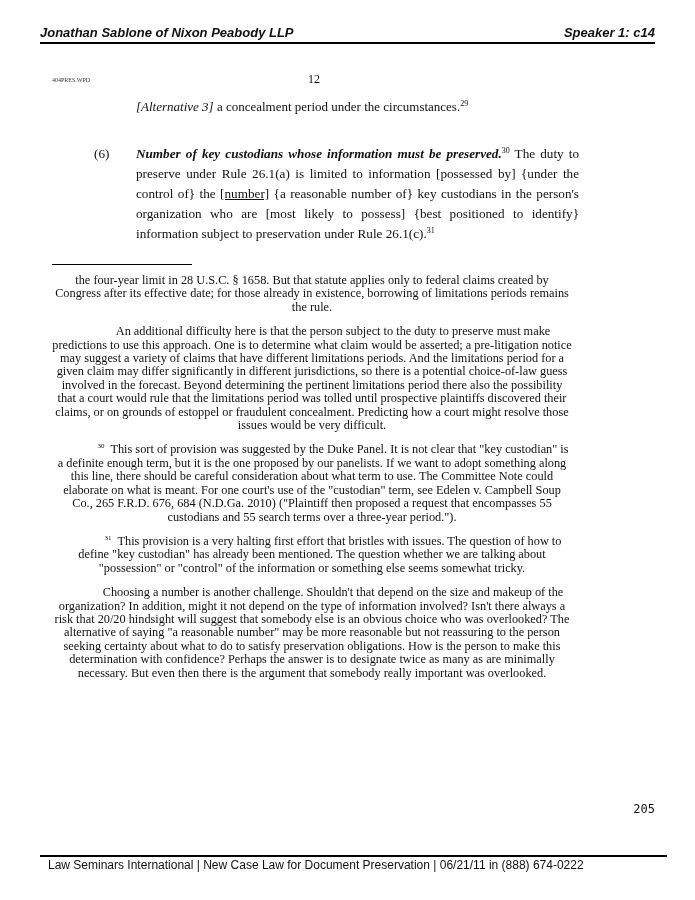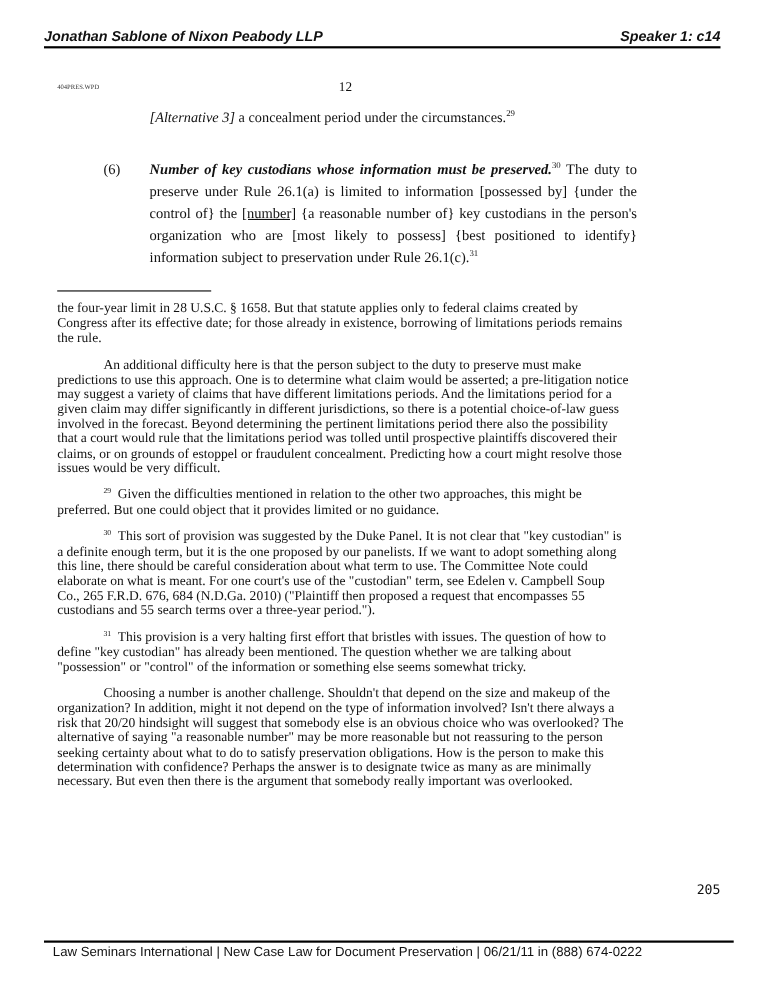--- a/index.html
+++ b/index.html
@@ -14,21 +14,21 @@
   .alt3 { position: absolute; left: 136px; top: 99px; font-size: 13px; }
   .alt3 i { font-style: italic; }
   sup { font-size: 8px; vertical-align: super; line-height: 0; }
   .item6 { position: absolute; left: 94px; top: 144px; width: 485px; font-size: 13.2px; line-height: 20px; }
   .item6 .num { position: absolute; left: 0; top: 0; }
   .item6 .body { margin-left: 42px; text-align: justify; }
   .item6 .heading { font-weight: bold; font-style: italic; }
   .u { text-decoration: underline; }
   .fn-rule { position: absolute; left: 52px; top: 264px; width: 140px; border-top: 1px solid #000; }
   .notes { position: absolute; left: 52px; top: 274px; width: 520px; font-size: 12.3px; line-height: 13.4px; }
-  .notes p { margin: 0 0 11px 0; }
+  .notes p { margin: 0 0 11px 0; text-align: center; }
   .notes p.ind { text-indent: 42px; }
   .notes sup { font-size: 7px; margin-right: 6px; }
   .pagefoot-num { position: absolute; right: 40px; top: 802px; font-family: "DejaVu Sans Mono", monospace; font-size: 12px; }
   .ftr-rule { position: absolute; left: 40px; right: 28px; top: 855px; border-top: 2px solid #000; }
   .ftr { position: absolute; left: 48px; top: 858px; font-family: "Liberation Sans", sans-serif; font-size: 12px; }
 </style>
 </head>
 <body>
 
 <div class="hdr">
@@ -49,21 +49,20 @@
   <div class="body">
     <span class="heading">Number of key custodians whose information must be preserved.</span><sup>30</sup><span> The duty to preserve under Rule 26.1(a) is limited to information [possessed by] {under the control of} the </span><span class="u">[number]</span><span> {a reasonable number of} key custodians in the person's organization who are [most likely to possess] {best positioned to identify} information subject to preservation under Rule 26.1(c).</span><sup>31</sup>
   </div>
 </div>
 
 <div class="fn-rule"></div>
 
 <div class="notes serif" id="notes">
     <p><span>the four-year limit in 28 U.S.C. § 1658.  But that statute applies only to federal claims created by Congress after its effective date; for those already in existence, borrowing of limitations periods remains the rule.</span></p>
     <p class="ind"><span>An additional difficulty here is that the person subject to the duty to preserve must make predictions to use this approach.  One is to determine what claim would be asserted; a pre-litigation notice may suggest a variety of claims that have different limitations periods.  And the limitations period for a given claim may differ significantly in different jurisdictions, so there is a potential choice-of-law guess involved in the forecast.  Beyond determining the pertinent limitations period there also the possibility that a court would rule that the limitations period was tolled until prospective plaintiffs discovered their claims, or on grounds of estoppel or fraudulent concealment.  Predicting how a court might resolve those issues would be very difficult.</span></p>
-    <p class="ind"><sup>29</sup><span>Given the difficulties mentioned in relation to the other two approaches, this might be preferred.  But one could object that it provides limited or no guidance.</span></p>
     <p class="ind"><sup>30</sup><span>This sort of provision was suggested by the Duke Panel.  It is not clear that "key custodian" is a definite enough term, but it is the one proposed by our panelists.  If we want to adopt something along this line, there should be careful consideration about what term to use.  The Committee Note could elaborate on what is meant.  For one court's use of the "custodian" term, see Edelen v. Campbell Soup Co., 265 F.R.D. 676, 684 (N.D.Ga. 2010) ("Plaintiff then proposed a request that encompasses 55 custodians and 55 search terms over a three-year period.").</span></p>
     <p class="ind"><sup>31</sup><span>This provision is a very halting first effort that bristles with issues.  The question of how to define "key custodian" has already been mentioned.  The question whether we are talking about "possession" or "control" of the information or something else seems somewhat tricky.</span></p>
     <p class="ind"><span>Choosing a number is another challenge.  Shouldn't that depend on the size and makeup of the organization?  In addition, might it not depend on the type of information involved?  Isn't there always a risk that 20/20 hindsight will suggest that somebody else is an obvious choice who was overlooked?  The alternative of saying "a reasonable number" may be more reasonable but not reassuring to the person seeking certainty about what to do to satisfy preservation obligations.  How is the person to make this determination with confidence?  Perhaps the answer is to designate twice as many as are minimally necessary.  But even then there is the argument that somebody really important was overlooked.</span></p>
   </div>
 
 <div class="pagefoot-num">205</div>
 <div class="ftr-rule"></div>
 <div class="ftr">Law Seminars International | New Case Law for Document Preservation | 06/21/11 in (888) 674-0222</div>
 
 </body></html>

